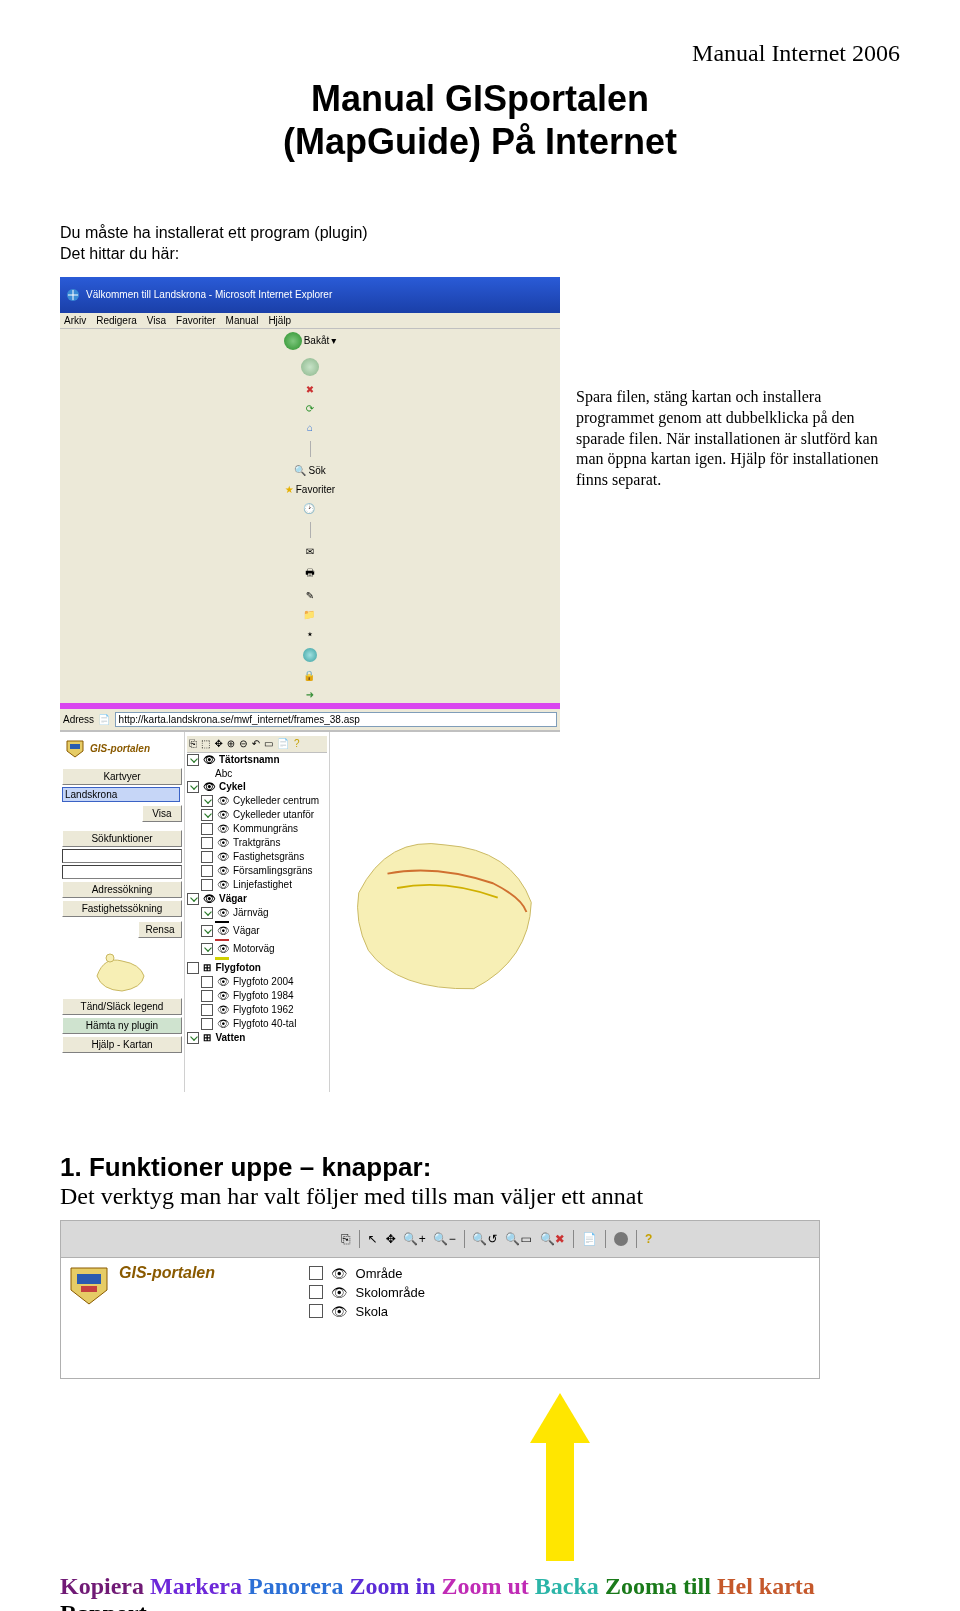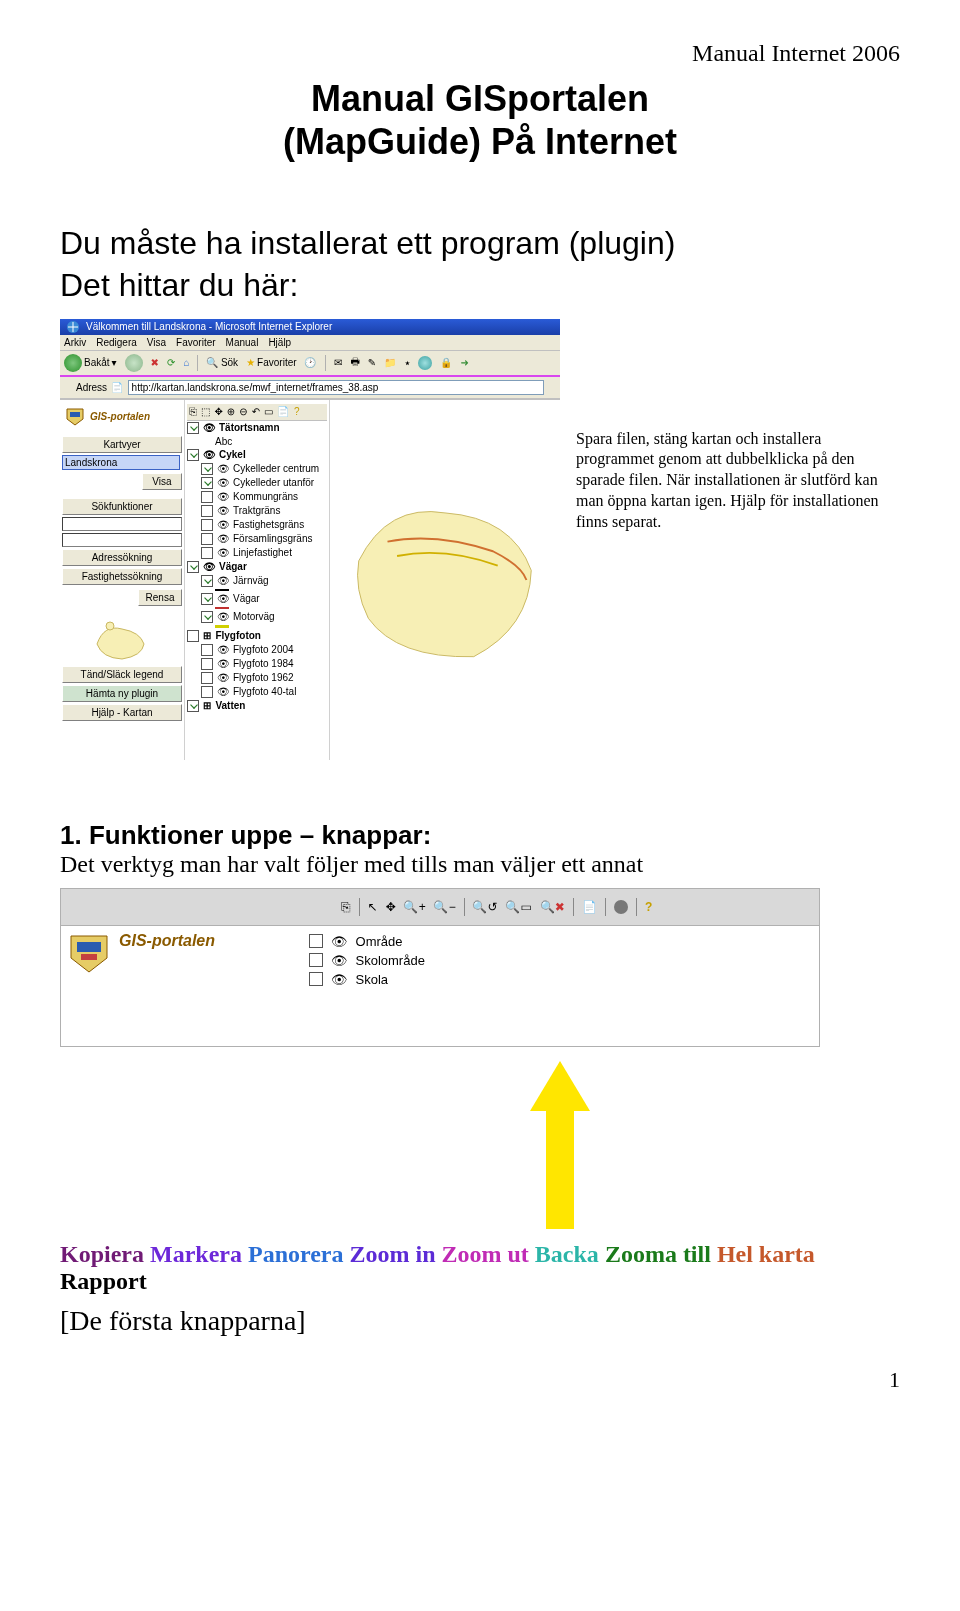--- a/index.html
+++ b/index.html
@@ -22,68 +22,69 @@
   .main-title {
     text-align: center;
     font-family: Arial, sans-serif;
     font-weight: bold;
     font-size: 36px;
     line-height: 1.2;
     margin-bottom: 60px;
   }
   .intro {
     font-family: Arial, sans-serif;
-    font-size: 32px;
+    font-size: 16px;
     line-height: 1.3;
     margin-bottom: 12px;
   }
   .fig1-row {
     display: flex;
     align-items: flex-start;
     gap: 16px;
     margin-bottom: 40px;
   }
   .fig1 {
     width: 500px;
     font-family: Tahoma, Arial, sans-serif;
     font-size: 10px;
   }
   .titlebar {
     background: linear-gradient(#2a5bd7, #1a3fa8);
     color: #fff;
-    padding: 1px 6px;
+    padding: 11px 6px;
     display: flex;
     align-items: center;
     gap: 6px;
   }
   .titlebar svg { flex: none; }
   .menubar {
     background: #ece9d8;
     padding: 2px 4px;
     display: flex;
     gap: 10px;
     border-bottom: 1px solid #c0c0c0;
   }
   .ie-toolbar {
     background: #ece9d8;
     padding: 3px 4px;
     display: flex;
     align-items: center;
     gap: 8px;
-    border-bottom: 2px solid #d946ef;
+    border-bottom: 6px solid #d946ef;
+    flex-direction: column;
   }
   .ie-btn {
     display: inline-flex;
     align-items: center;
     gap: 2px;
   }
   .circ { width:18px; height:18px; border-radius:50%; display:inline-block; }
   .addrbar {
     background: #ece9d8;
-    padding: 3px 16px;
+    padding: 3px 3px;
     display: flex;
     align-items: center;
     gap: 4px;
     border-bottom: 1px solid #c0c0c0;
   }
   .addrinput {
     flex: 1;
     background: #fff;
     border: 1px solid #7f9db9;
     padding: 1px 3px;
@@ -303,21 +304,21 @@
         <span class="glyph">✎</span>
         <span class="glyph">📁</span>
         <span class="glyph">⭑</span>
         <span class="circ" style="background:radial-gradient(#9fe0e0,#3aa0a0);width:14px;height:14px"></span>
         <span class="glyph" style="color:#d6a500">🔒</span>
         <span class="glyph" style="color:#3a903a">➜</span>
       </div>
       <div class="addrbar">
         <span>Adress</span>
         <span class="glyph">📄</span>
-        <span class="addrinput">http://kartan.landskrona.se/mwf_internet/frames_38.asp</span>
+        <span class="addrinput">http://karta.landskrona.se/mwf_internet/frames_38.asp</span>
       </div>
 
       <div class="gis-body">
 
         <div class="side-a">
           <div class="crest">
             <svg width="22" height="22">
                 <path d="M3 3h16v10l-8 6-8-6z" fill="#e6cc66" stroke="#8a5a00"></path>
                 <rect x="6" y="6" width="10" height="5" fill="#2a5bb0"></rect>
               </svg>

